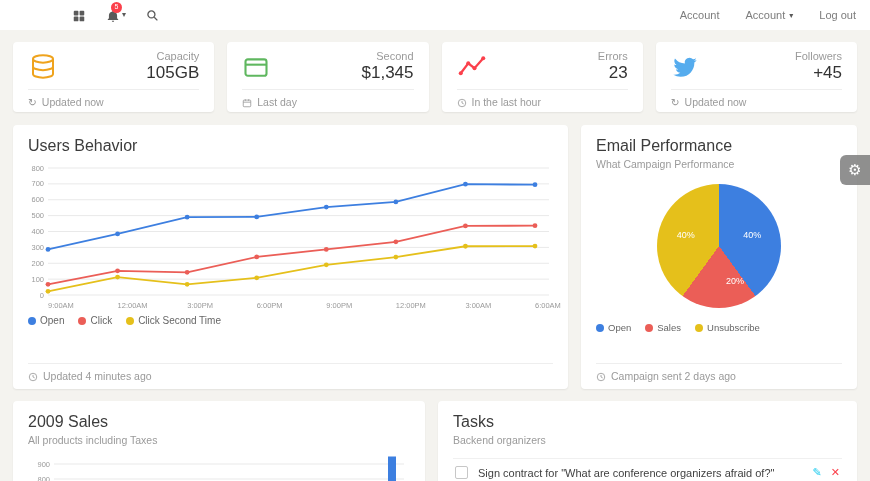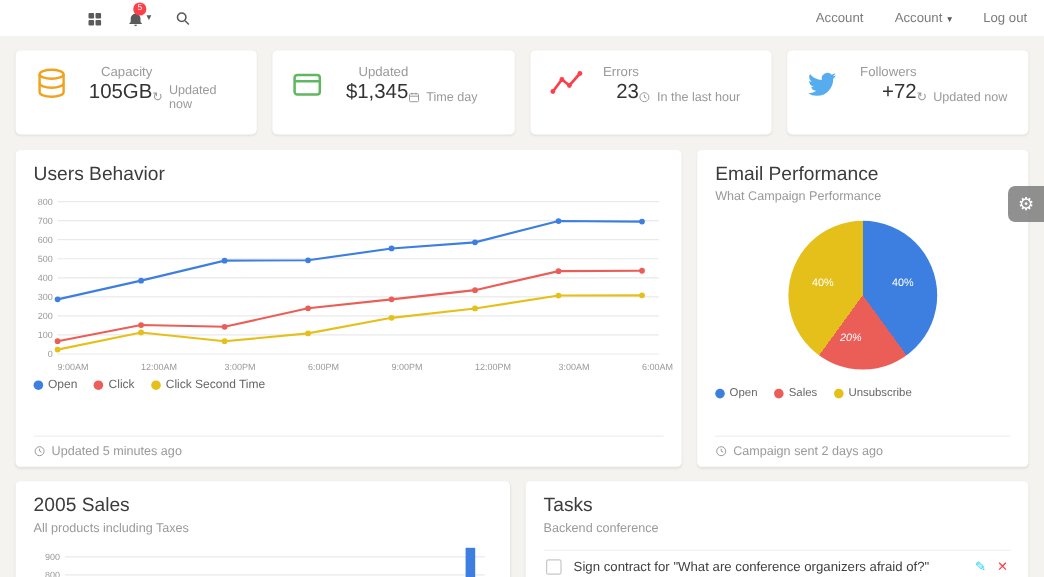--- a/index.html
+++ b/index.html
@@ -15,21 +15,21 @@
   .nav-left{display:flex;align-items:center;gap:20px;color:#5a5a5a;}
   .nav-icon-btn{background:none;border:none;color:#5a5a5a;cursor:pointer;position:relative;display:flex;align-items:center;gap:2px;padding:0;}
   .badge{position:absolute;top:-5px;right:4px;background:#fb404b;color:#fff;font-size:7px;line-height:10px;min-width:11px;height:11px;border-radius:6px;text-align:center;padding:0 2px;}
   .caret{font-size:8px;color:#5a5a5a;}
   .nav-right{display:flex;align-items:center;gap:26px;}
   .nav-link{font-size:11px;color:#7c7c7c;text-decoration:none;cursor:pointer;display:flex;align-items:center;gap:4px;}
   
   .row{display:flex;gap:13px;margin:12px 13px 0;}
   .card{background:#fff;border-radius:4px;box-shadow:0 1px 2px rgba(0,0,0,.07);}
   
-  .stat-card{flex:1;height:70px;padding:8px 15px 0;display:flex;flex-direction:row;}
+  .stat-card{flex:1;height:70px;padding:8px 15px 0;display:flex;flex-direction:column;}
   .stat-top{display:flex;align-items:center;height:40px;}
   .stat-icon{width:46px;display:flex;align-items:center;}
   .stat-text{flex:1;text-align:right;}
   .stat-label{font-size:11px;color:#9a9a9a;}
   .stat-value{font-size:17px;color:#333;margin-top:1px;}
   .card-divider{border:none;border-top:1px solid #eee;margin-top:6px;}
   .card-footer{font-size:10.5px;color:#9a9a9a;display:flex;align-items:center;gap:5px;padding:6px 0 7px;}
   
   .chart-card{padding:12px 15px 0;display:flex;flex-direction:column;height:264px;}
   .users-card{flex:0 0 555px;}
@@ -134,35 +134,35 @@
 
   <div class="card stat-card">
     <div class="stat-top">
       <span class="stat-icon" style="color: rgb(95, 183, 95);">
         <svg width="28" height="28" viewBox="0 0 24 24" fill="none" stroke="currentColor" stroke-width="1.8">
             <rect x="3" y="5.5" width="18" height="14" rx="2"></rect>
             <path d="M3 10h18"></path>
           </svg>
       </span>
       <span class="stat-text">
-        <div class="stat-label">Updated</div>
+        <div class="stat-label">Second</div>
         <div class="stat-value">$1,345</div>
       </span>
     </div>
     <hr class="card-divider">
     <div class="card-footer">
       <span class="svg-icon">
         <svg width="10" height="10" viewBox="0 0 24 24" fill="none" stroke="#9a9a9a" stroke-width="2">
             <rect x="3" y="5" width="18" height="16" rx="2"></rect>
             <line x1="3" y1="10" x2="21" y2="10"></line>
             <line x1="8" y1="3" x2="8" y2="7"></line>
             <line x1="16" y1="3" x2="16" y2="7"></line>
           </svg>
       </span>
-      <span>Time day</span>
+      <span>Last day</span>
     </div>
   </div>
 
   <div class="card stat-card">
     <div class="stat-top">
       <span class="stat-icon" style="color: rgb(251, 64, 75);">
         <svg width="30" height="30" viewBox="0 0 24 24" fill="none" stroke="currentColor" stroke-width="1.8">
             <polyline points="3,17 9,9 14,13 21,5"></polyline>
             <circle cx="3" cy="17" r="1.6" fill="currentColor" stroke="none"></circle>
             <circle cx="9" cy="9" r="1.6" fill="currentColor" stroke="none"></circle>
@@ -189,21 +189,21 @@
 
   <div class="card stat-card">
     <div class="stat-top">
       <span class="stat-icon" style="color: rgb(85, 172, 238);">
         <svg width="28" height="28" viewBox="0 0 24 24" fill="currentColor">
             <path d="M22 5.9c-.7.3-1.5.6-2.3.7.8-.5 1.5-1.3 1.8-2.2-.8.5-1.7.8-2.6 1a4.1 4.1 0 0 0-7 3.7A11.6 11.6 0 0 1 3.4 4.8a4.1 4.1 0 0 0 1.3 5.5c-.7 0-1.3-.2-1.9-.5v.1c0 2 1.4 3.6 3.3 4a4.2 4.2 0 0 1-1.9.1 4.1 4.1 0 0 0 3.8 2.9A8.2 8.2 0 0 1 2 18.6a11.6 11.6 0 0 0 6.3 1.8c7.5 0 11.7-6.3 11.7-11.7v-.5c.8-.6 1.5-1.3 2-2.3z"></path>
           </svg>
       </span>
       <span class="stat-text">
         <div class="stat-label">Followers</div>
-        <div class="stat-value">+72</div>
+        <div class="stat-value">+45</div>
       </span>
     </div>
     <hr class="card-divider">
     <div class="card-footer">
       <span class="glyph">↻</span>
       <span>Updated now</span>
     </div>
   </div>
 </div>
 
@@ -282,31 +282,31 @@
     </div>
     <div class="cf-bottom">
       <hr class="card-divider">
       <div class="card-footer">
         <span class="svg-icon">
           <svg width="10" height="10" viewBox="0 0 24 24" fill="none" stroke="#9a9a9a" stroke-width="2">
               <circle cx="12" cy="12" r="9"></circle>
               <polyline points="12,7 12,12 16,14"></polyline>
             </svg>
         </span>
-        <span>Updated 5 minutes ago</span>
+        <span>Updated 4 minutes ago</span>
       </div>
     </div>
   </div>
 
   <div class="card chart-card email-card">
     <div class="card-title">Email Performance</div>
     <div class="card-subtitle">What Campaign Performance</div>
     <div id="email-pie-chart" class="pie" style="background: conic-gradient(rgb(61, 127, 224) 0deg, rgb(61, 127, 224) 144deg, rgb(235, 94, 87) 144deg, rgb(235, 94, 87) 216deg, rgb(229, 192, 27) 216deg, rgb(229, 192, 27) 360deg);">
         <span class="pie-label" style="left: 95.287px; top: 51.1844px;">40%</span>
-        <span class="pie-label" style="left: 52px; top: 97px; font-style: italic;">20%</span>
+        <span class="pie-label" style="left: 78px; top: 97px;">20%</span>
         <span class="pie-label" style="left: 28.713px; top: 51.1844px;">40%</span>
       </div>
     <div class="legend pie-legend">
       <span class="legend-item">
           <span class="dot" style="background: rgb(61, 127, 224);"></span>
           <span>Open</span>
         </span>
       <span class="legend-item">
           <span class="dot" style="background: rgb(235, 94, 87);"></span>
           <span>Sales</span>
@@ -327,21 +327,21 @@
         </span>
         <span>Campaign sent 2 days ago</span>
       </div>
     </div>
   </div>
 </div>
 
 <div class="row">
 
   <div class="card bottom-card sales-card">
-    <div class="card-title">2005 Sales</div>
+    <div class="card-title">2009 Sales</div>
     <div class="card-subtitle">All products including Taxes</div>
     <svg id="sales-bar-chart" class="bar-chart" width="382" height="170">
         <line x1="26" y1="12" x2="376" y2="12" stroke="#e9e9e9" stroke-width="1"></line>
         <text x="22" y="14.5" text-anchor="end" font-size="7.5" fill="#9a9a9a">900</text>
         <line x1="26" y1="27" x2="376" y2="27" stroke="#e9e9e9" stroke-width="1"></line>
         <text x="22" y="29.5" text-anchor="end" font-size="7.5" fill="#9a9a9a">800</text>
         <line x1="26" y1="42" x2="376" y2="42" stroke="#e9e9e9" stroke-width="1"></line>
         <text x="22" y="44.5" text-anchor="end" font-size="7.5" fill="#9a9a9a">700</text>
         <line x1="26" y1="57" x2="376" y2="57" stroke="#e9e9e9" stroke-width="1"></line>
         <text x="22" y="59.5" text-anchor="end" font-size="7.5" fill="#9a9a9a">600</text>
@@ -356,21 +356,21 @@
         <line x1="26" y1="132" x2="376" y2="132" stroke="#e9e9e9" stroke-width="1"></line>
         <text x="22" y="134.5" text-anchor="end" font-size="7.5" fill="#9a9a9a">100</text>
         <line x1="26" y1="147" x2="376" y2="147" stroke="#e9e9e9" stroke-width="1"></line>
         <text x="22" y="149.5" text-anchor="end" font-size="7.5" fill="#9a9a9a">0</text>
         <rect x="360" y="4.5" width="8" height="300" fill="#3d7fe0"></rect>
       </svg>
   </div>
 
   <div class="card bottom-card tasks-card">
     <div class="card-title">Tasks</div>
-    <div class="card-subtitle">Backend conference</div>
+    <div class="card-subtitle">Backend organizers</div>
     <div class="task-list">
       <div class="task-row">
         <span class="checkbox"></span>
         <span class="task-text">Sign contract for "What are conference organizers afraid of?"</span>
         <span class="task-actions">
           <button class="icon-btn edit"><span class="glyph">✎</span></button>
           <button class="icon-btn del"><span class="glyph">✕</span></button>
         </span>
       </div>
 

